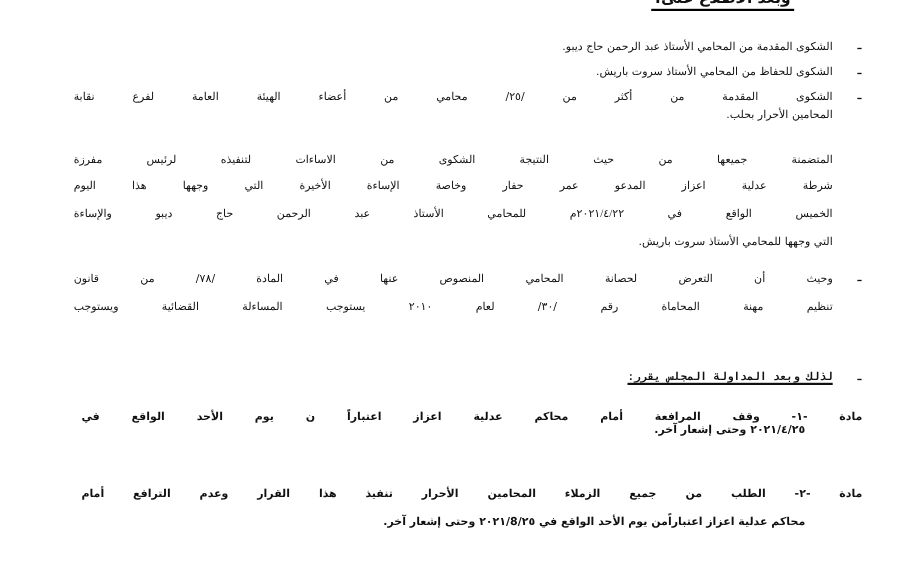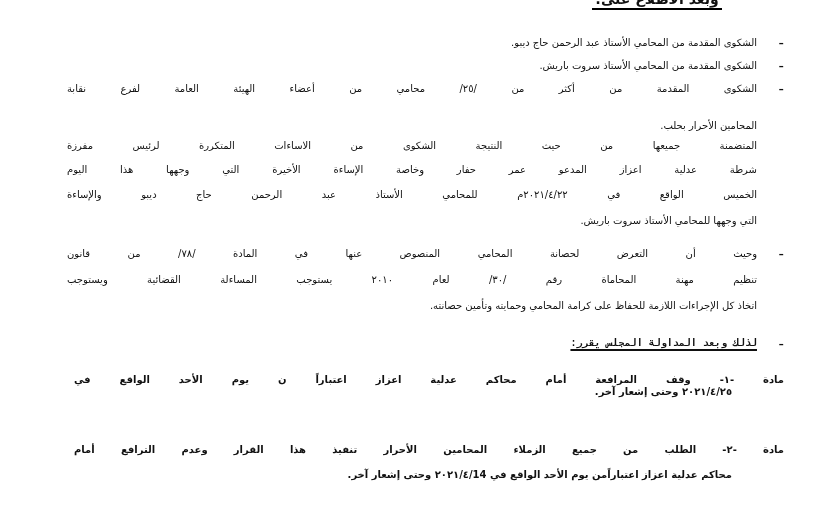--- a/index.html
+++ b/index.html
@@ -29,38 +29,37 @@
 <body>
 
 <div class="page">
 
   <div class="header-frag">وبعد الاطلاع على:</div>
 
   <span class="bullet" style="right:48px; top:33px;">-</span>
   <div class="line" style="right:75px; top:33px;">الشكوى المقدمة من المحامي الأستاذ عبد الرحمن حاج ديبو.</div>
 
   <span class="bullet" style="right:48px; top:56px;">-</span>
-  <div class="line" style="right:75px; top:56px;">الشكوى المقدمة من المحامي الأستاذ سروت باريش.</div>
+  <div class="line" style="right:75px; top:56px;">الشكوى للحفاظ من المحامي الأستاذ سروت باريش.</div>
 
   <span class="bullet" style="right:48px; top:79px;">-</span>
   <div class="line just" style="right:75px; top:79px; width:690px;">الشكوى المقدمة من أكثر من /٢٥/ محامي من أعضاء الهيئة العامة لفرع نقابة</div>
-  <div class="line" style="right:75px; top:116px;">المحامين الأحرار بحلب.</div>
-  <div class="line just" style="right:75px; top:136px; width:690px;">المتضمنة جميعها من حيث النتيجة الشكوى من الاساءات المتكررة لرئيس مفرزة</div>
+  <div class="line" style="right:75px; top:95px;">المحامين الأحرار بحلب.</div>
+  <div class="line just" style="right:75px; top:136px; width:690px;">المتضمنة جميعها من حيث النتيجة الشكوى من الاساءات لتنفيذه لرئيس مفرزة</div>
   <div class="line just" style="right:75px; top:160px; width:690px;">شرطة عدلية اعزاز المدعو عمر حفار وخاصة الإساءة الأخيرة التي وجهها هذا اليوم</div>
-  <div class="line just" style="right:75px; top:185px; width:690px;">الخميس الواقع في ٢٠٢١/٤/٢٢م للمحامي الأستاذ عبد الرحمن حاج ديبو والإساءة</div>
+  <div class="line just" style="right:75px; top:185px; width:690px;font-family:Liberation Serif, serif;">الخميس الواقع في ٢٠٢١/٤/٢٢م للمحامي الأستاذ عبد الرحمن حاج ديبو والإساءة</div>
   <div class="line" style="right:75px; top:211px;">التي وجهها للمحامي الأستاذ سروت باريش.</div>
 
   <span class="bullet" style="right:48px; top:244px;">-</span>
   <div class="line just" style="right:75px; top:244px; width:690px;">وحيث أن التعرض لحصانة المحامي المنصوص عنها في المادة /٧٨/ من قانون</div>
   <div class="line just" style="right:75px; top:270px; width:690px;">تنظيم مهنة المحاماة رقم /٣٠/ لعام ٢٠١٠ يستوجب المساءلة القضائية ويستوجب</div>
-  <div class="line" style="right:75px; top:296px;">اتخاذ كل الإجراءات اللازمة للحفاظ على كرامة المحامي وحمايته وتأمين حصانته.</div>
 
   <span class="bullet" style="right:48px; top:334px;">-</span>
   <div class="line bold u" style="right:75px; top:334px;font-family:Liberation Mono, monospace;">لذلك وبعد المداولة المجلس يقرر:</div>
 
   <div class="line bold just" style="right:48px; top:370px; width:710px;">مادة -١- وقف المرافعة أمام محاكم عدلية اعزاز اعتباراً ن يوم الأحد الواقع في</div>
   <div class="line bold" style="right:100px; top:382px;">٢٠٢١/٤/٢٥ وحتى إشعار آخر.</div>
 
   <div class="line bold just" style="right:48px; top:440px; width:710px;">مادة -٢- الطلب من جميع الزملاء المحامين الأحرار تنفيذ هذا القرار وعدم الترافع أمام</div>
-  <div class="line bold" style="right:100px; top:465px;">محاكم عدلية اعزاز اعتباراًمن يوم الأحد الواقع في ٢٠٢١/٤/14 وحتى إشعار آخر.</div>
+  <div class="line bold" style="right:100px; top:465px;">محاكم عدلية اعزاز اعتباراًمن يوم الأحد الواقع في ٢٠٢١/8/٢٥ وحتى إشعار آخر.</div>
 
 
 </div>
 
 </body></html>

